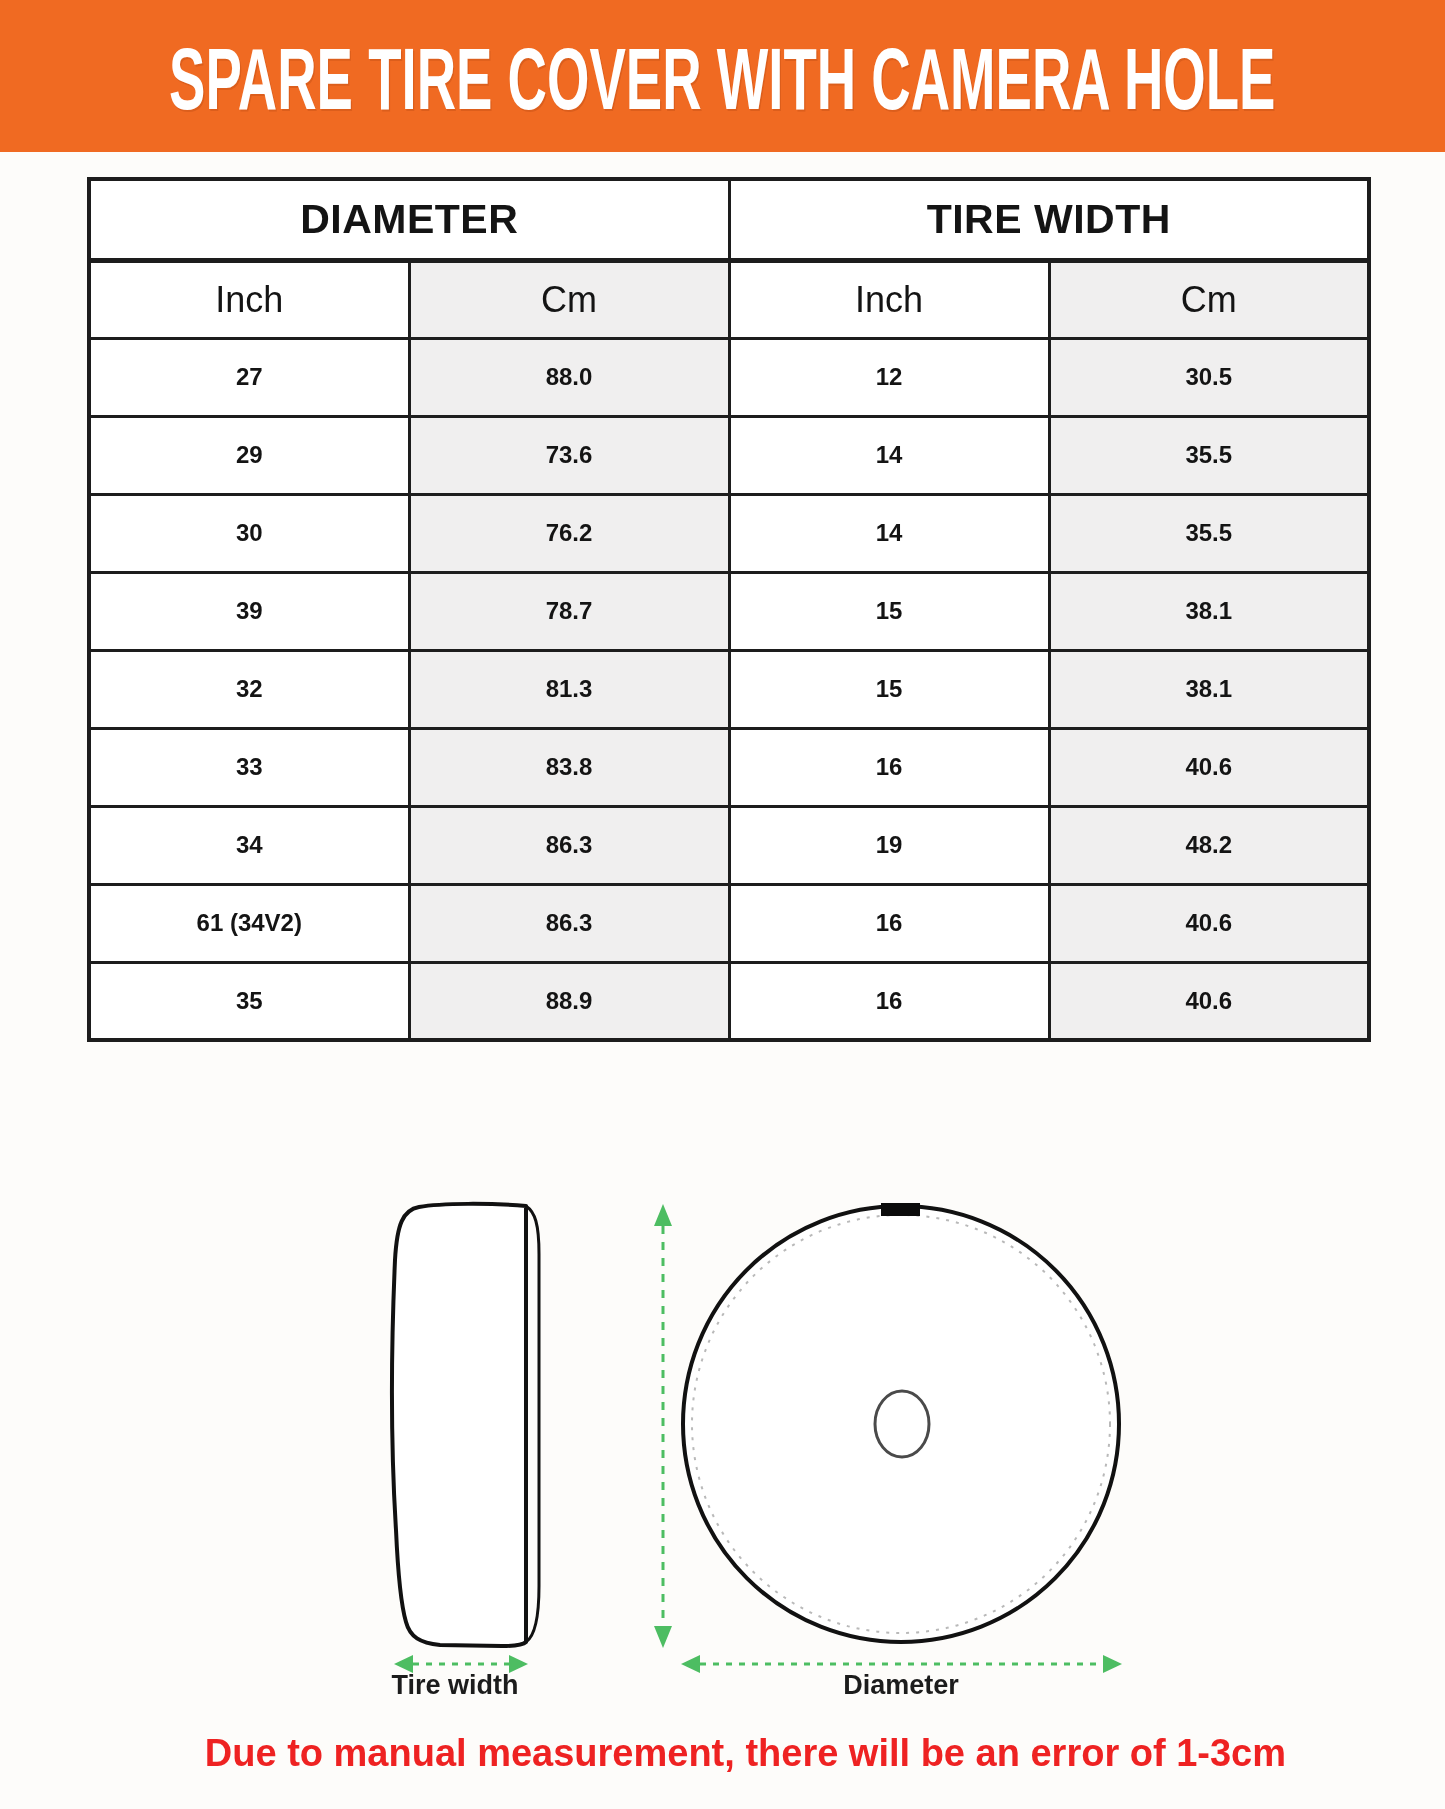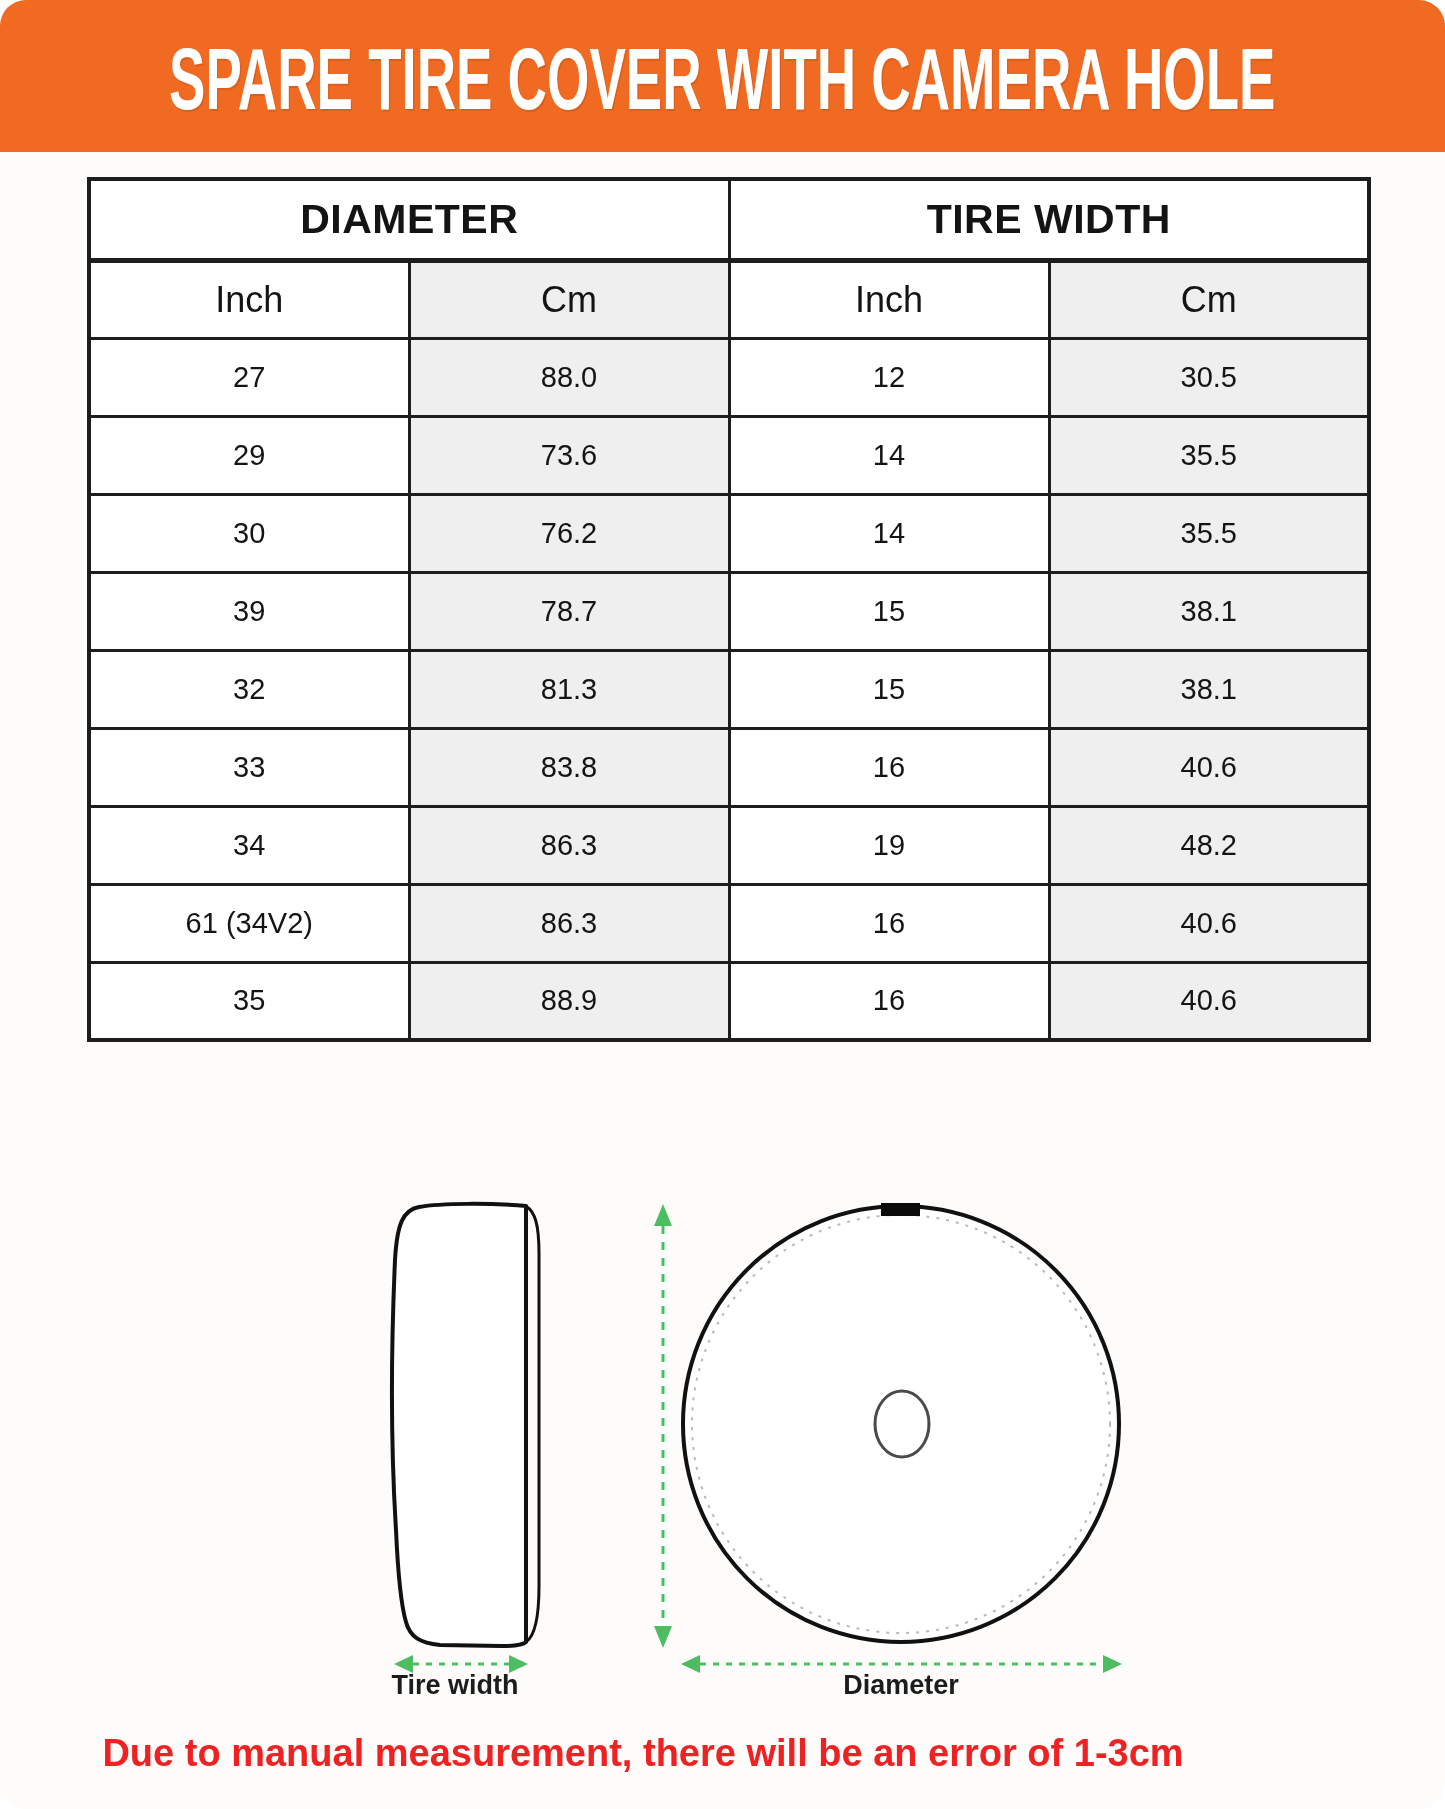--- a/index.html
+++ b/index.html
@@ -11,21 +11,20 @@
     --ink:#141414;
   }
   *{margin:0;padding:0;box-sizing:border-box;}
   html,body{background:#ffffff;}
   body{font-family:"Liberation Sans", sans-serif;}
   .page{
     position:relative;
     width:1445px;height:1809px;
     background:#fdfcfa;
     overflow:hidden;
-    border-radius:26px;
   }
   
   .banner{
     position:absolute;left:0;top:0;width:1445px;height:152px;
     background:var(--orange);
     display:flex;align-items:center;justify-content:center;
   }
   .banner-title{
     display:inline-block;
     color:#ffffff;
@@ -62,22 +61,22 @@
     background:#ffffff;
     border-bottom:5px solid var(--border);
   }
   .size-table tr.colhead-row th{
     height:78px;
     font-size:36px;
     font-weight:normal;
   }
   .size-table td{
     height:78px;
-    font-size:29px;
-    font-weight:normal;
+    font-size:24px;
+    font-weight:bold;
   }
   .size-table .inch{background:#ffffff;}
   .size-table .cm{background:var(--gray);}
   
   .diagram-svg{
     position:absolute;left:0;top:1190px;width:1445px;height:520px;
   }
   .green-stroke{stroke:var(--green);}
   .green-fill{fill:var(--green);}
   .diagram-label{
@@ -87,21 +86,21 @@
     font-size:27px;
     font-weight:bold;
     color:#1c1c1c;
     top:1670px;
   }
   .label-tirewidth{left:320px;}
   .label-diameter{left:766px;}
   
   .note{
     position:absolute;left:0;top:1732px;width:1286px;
-    text-align:center;
+    text-align:right;
     font-size:38px;
     font-weight:bold;
     color:var(--red);
   }
 </style>
 </head>
 <body>
 
 <div class="page">
 

